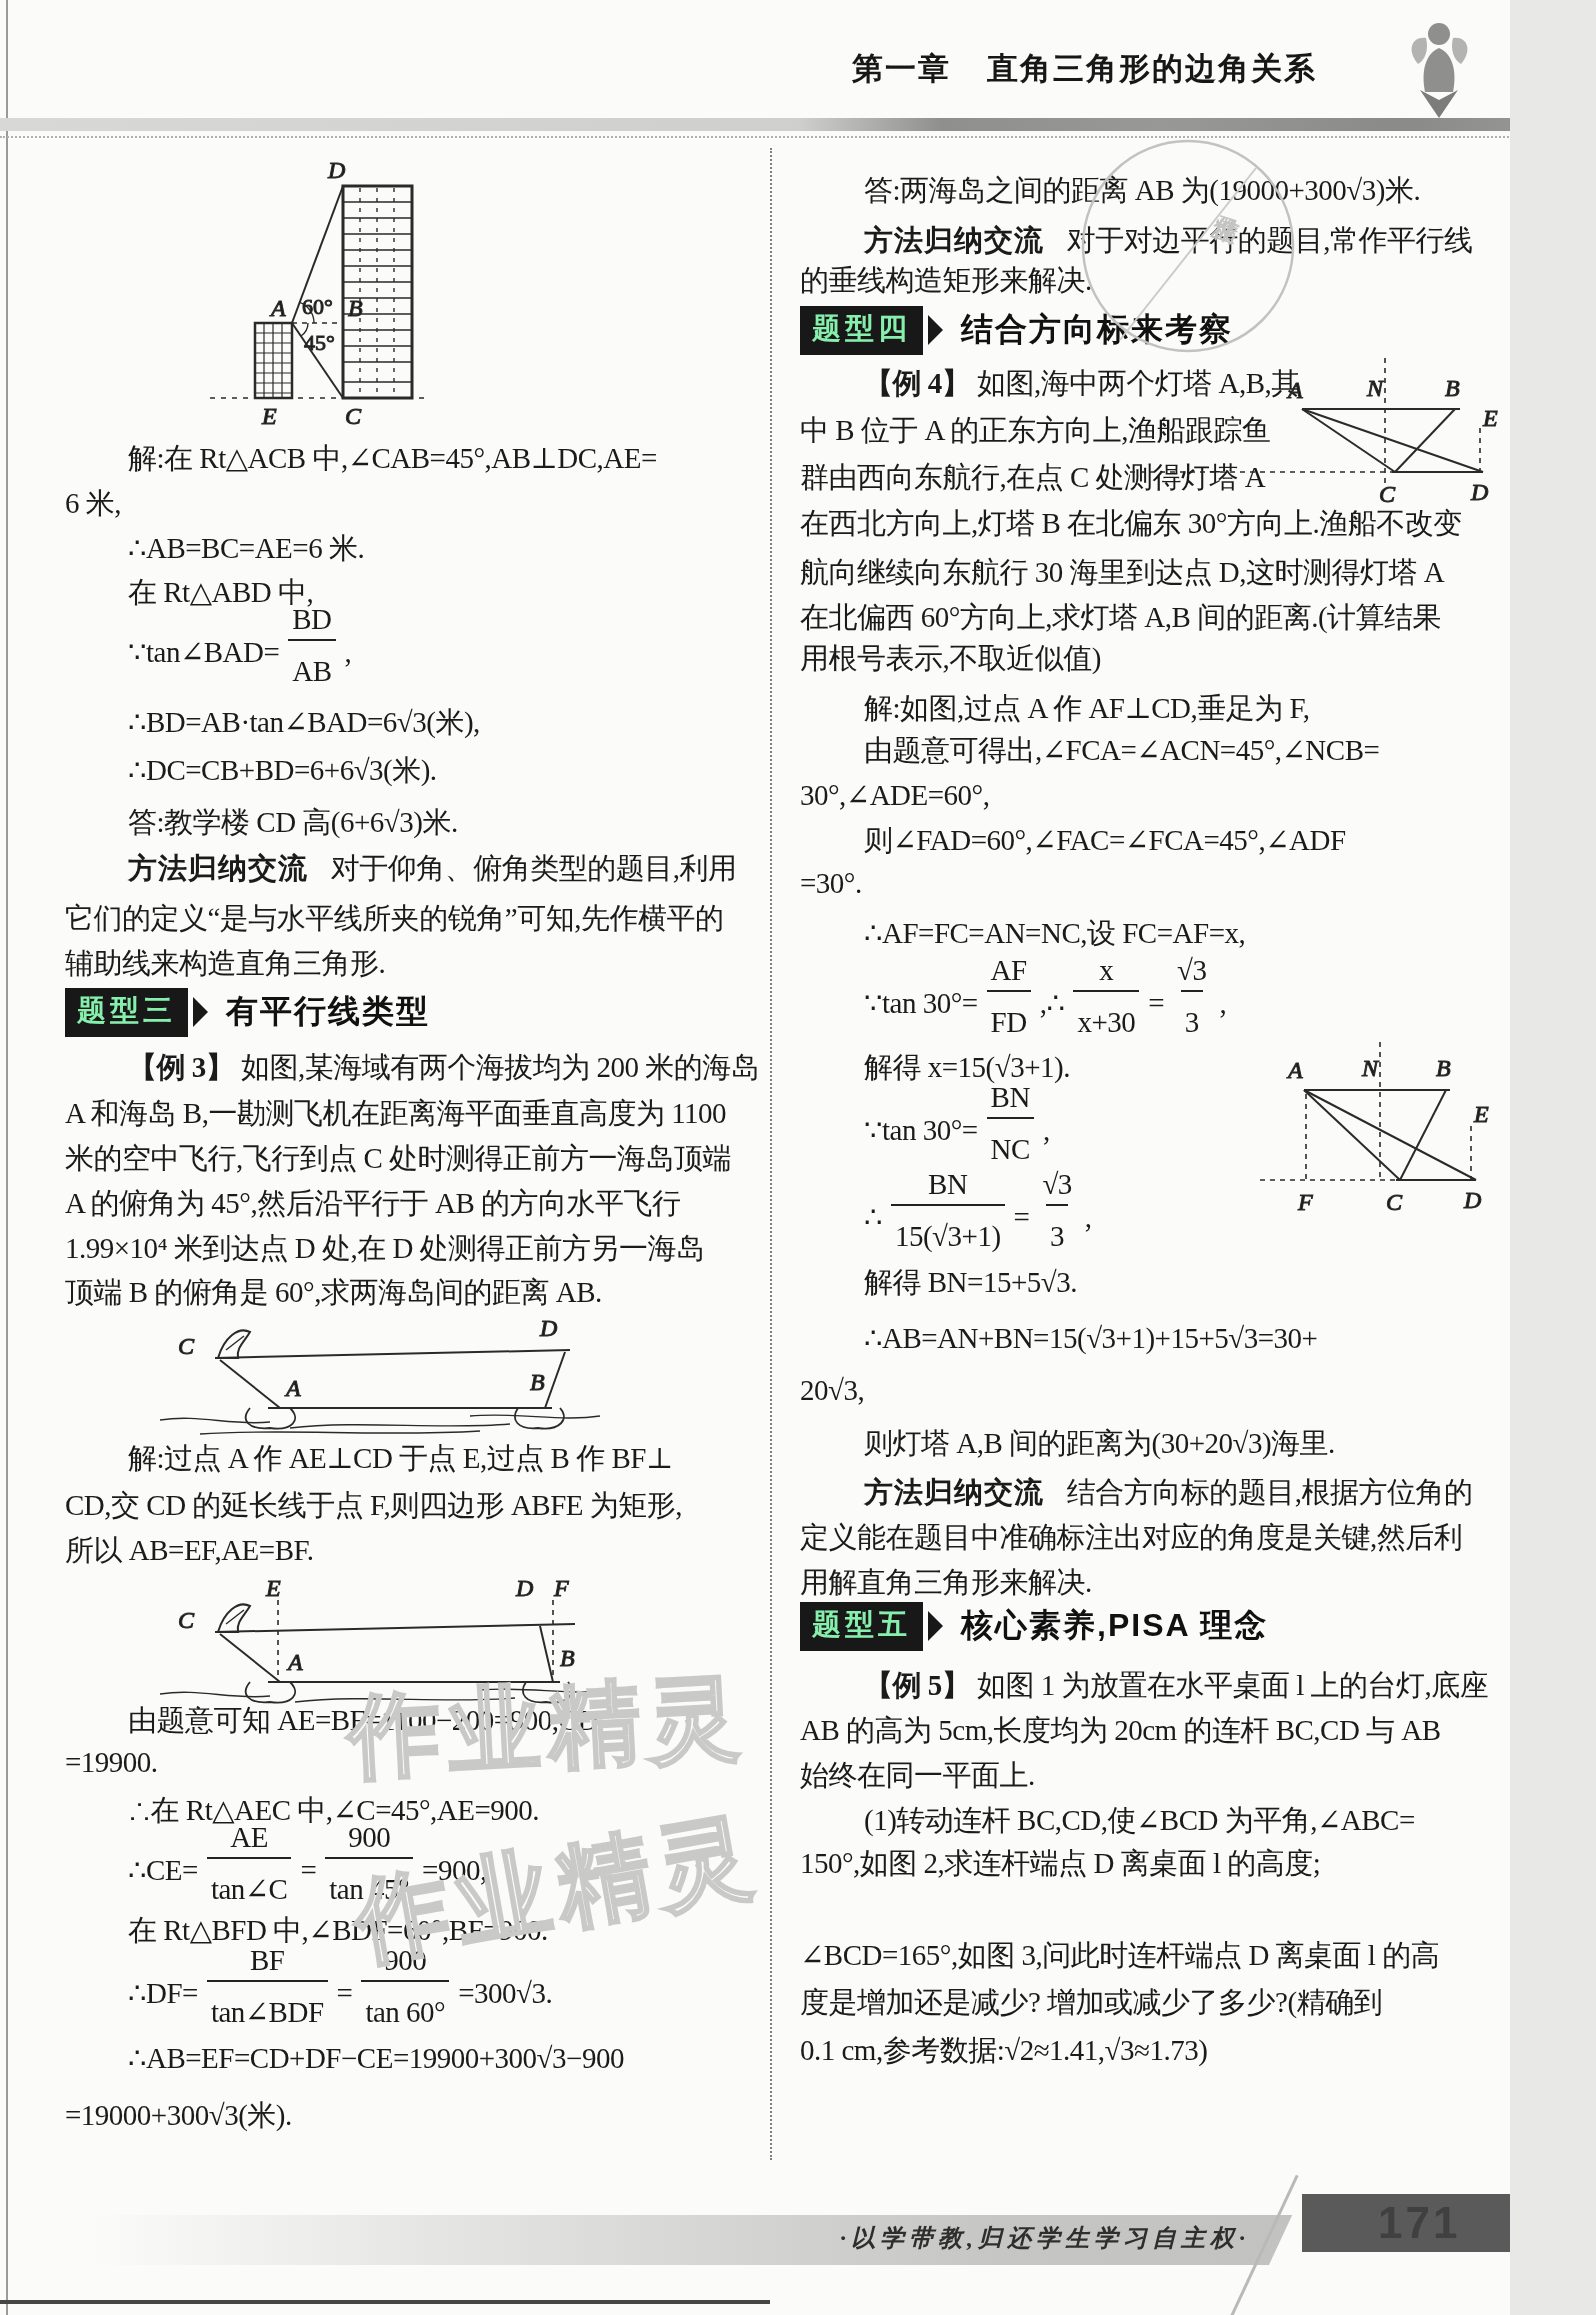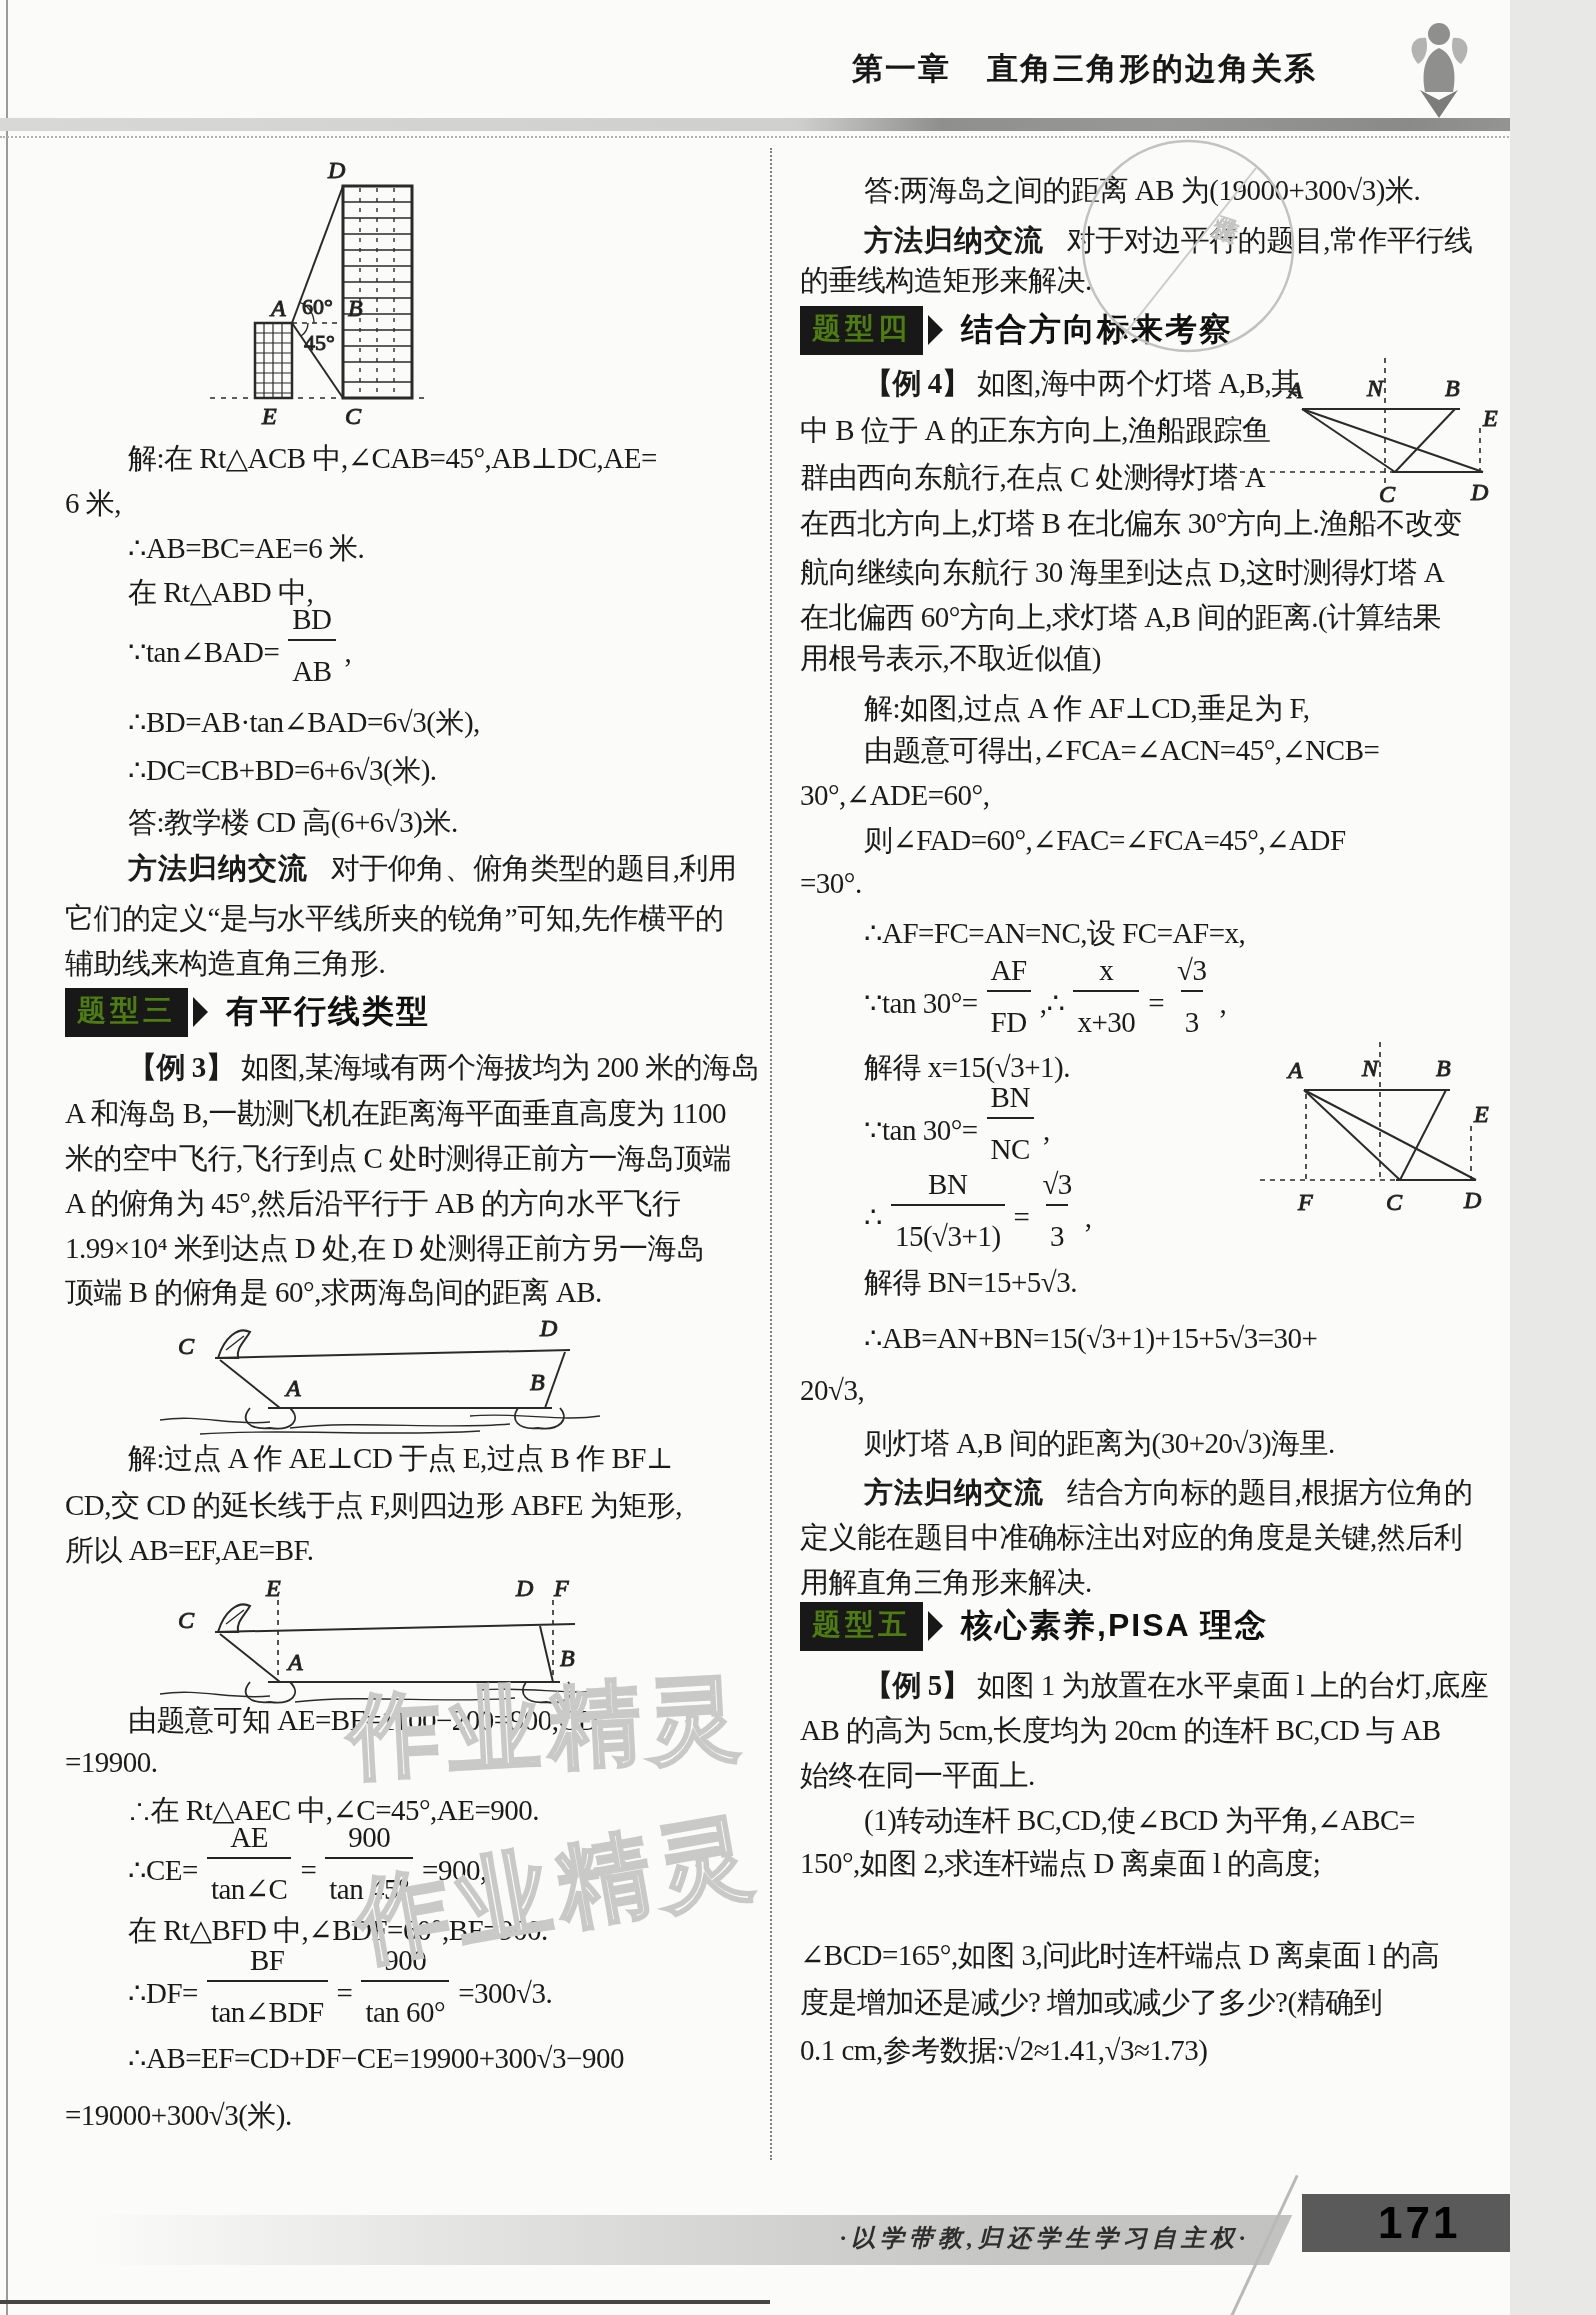--- a/index.html
+++ b/index.html
@@ -20,21 +20,21 @@
   
   .ln{position:absolute;white-space:nowrap;font-size:29px;line-height:48px;letter-spacing:-0.5px;color:#1b1b1b;}
   .lead{font-family:"Liberation Sans","DejaVu Sans",sans-serif;font-weight:bold;margin-right:16px;letter-spacing:1px;}
   .exlead{font-weight:bold;}
   .mline{display:flex;align-items:center;height:92px;}
   .frac{display:inline-flex;flex-direction:column;align-items:center;margin:0 9px;line-height:1.3;}
   .frac .den{border-top:2px solid #222;padding:12px 4px;}
   .frac .num{padding:0 4px;}
   
   .badge-row{position:absolute;display:flex;align-items:center;height:48px;}
-  .badge{background:#181818;color:#4d7c0f;font-family:"Liberation Sans","DejaVu Sans",sans-serif;
+  .badge{background:#181818;color:#86efac;font-family:"Liberation Sans","DejaVu Sans",sans-serif;
          font-weight:bold;font-size:29px;letter-spacing:4px;padding:3px 12px 6px;}
   .badge-arrow{width:0;height:0;border-left:15px solid #181818;border-top:15px solid transparent;
                border-bottom:15px solid transparent;margin-left:5px;}
   .badge-title{font-family:"Liberation Sans","DejaVu Sans",sans-serif;font-weight:bold;
                font-size:32px;margin-left:18px;letter-spacing:2px;color:#111;}
   
   .fig{position:absolute;}
   .fig svg text{font-family:"Liberation Serif","DejaVu Serif",serif;font-style:italic;
                 font-size:24px;fill:#1a1a1a;}
   .fig svg text.ang{font-style:normal;font-size:22px;}
@@ -43,21 +43,21 @@
   .wm text{font-family:"Liberation Sans","DejaVu Sans",sans-serif;font-weight:bold;
            fill:none;stroke:#c9c9c7;stroke-width:2.5px;letter-spacing:8px;}
   .stamp{position:absolute;pointer-events:none;}
   
   .footer-band{position:absolute;left:90px;top:2215px;width:1205px;height:50px;
     background:linear-gradient(to right,rgba(200,200,198,0) 0%,rgba(200,200,198,0.45) 30%,#c6c6c4 75%,#c2c2c0 100%);}
   .footer-slogan{position:absolute;left:840px;top:2222px;font-size:24px;font-style:italic;font-weight:bold;
     letter-spacing:5px;color:#2e2e2e;}
   .pageno-box{position:absolute;left:1302px;top:2194px;width:294px;height:58px;background:#5a5a5a;}
   .pageno{position:absolute;left:1378px;top:2198px;font-family:"Liberation Sans","DejaVu Sans",sans-serif;
-    font-weight:bold;font-size:44px;letter-spacing:3px;color:#000000;}
+    font-weight:bold;font-size:44px;letter-spacing:3px;color:#404040;}
   .slash-line{position:absolute;left:1263px;top:2168px;width:3px;height:155px;background:#b9b9b7;transform:rotate(25deg);}
   .slash{position:absolute;left:1281px;top:2155px;width:30px;height:175px;background:#fbfbfa;transform:rotate(25deg);}
   .bottom-line{position:absolute;left:0;top:2300px;width:770px;height:4px;background:#454545;}
 </style>
 </head>
 <body>
 
 <div class="page">
 
   <div class="edge-line"></div>

